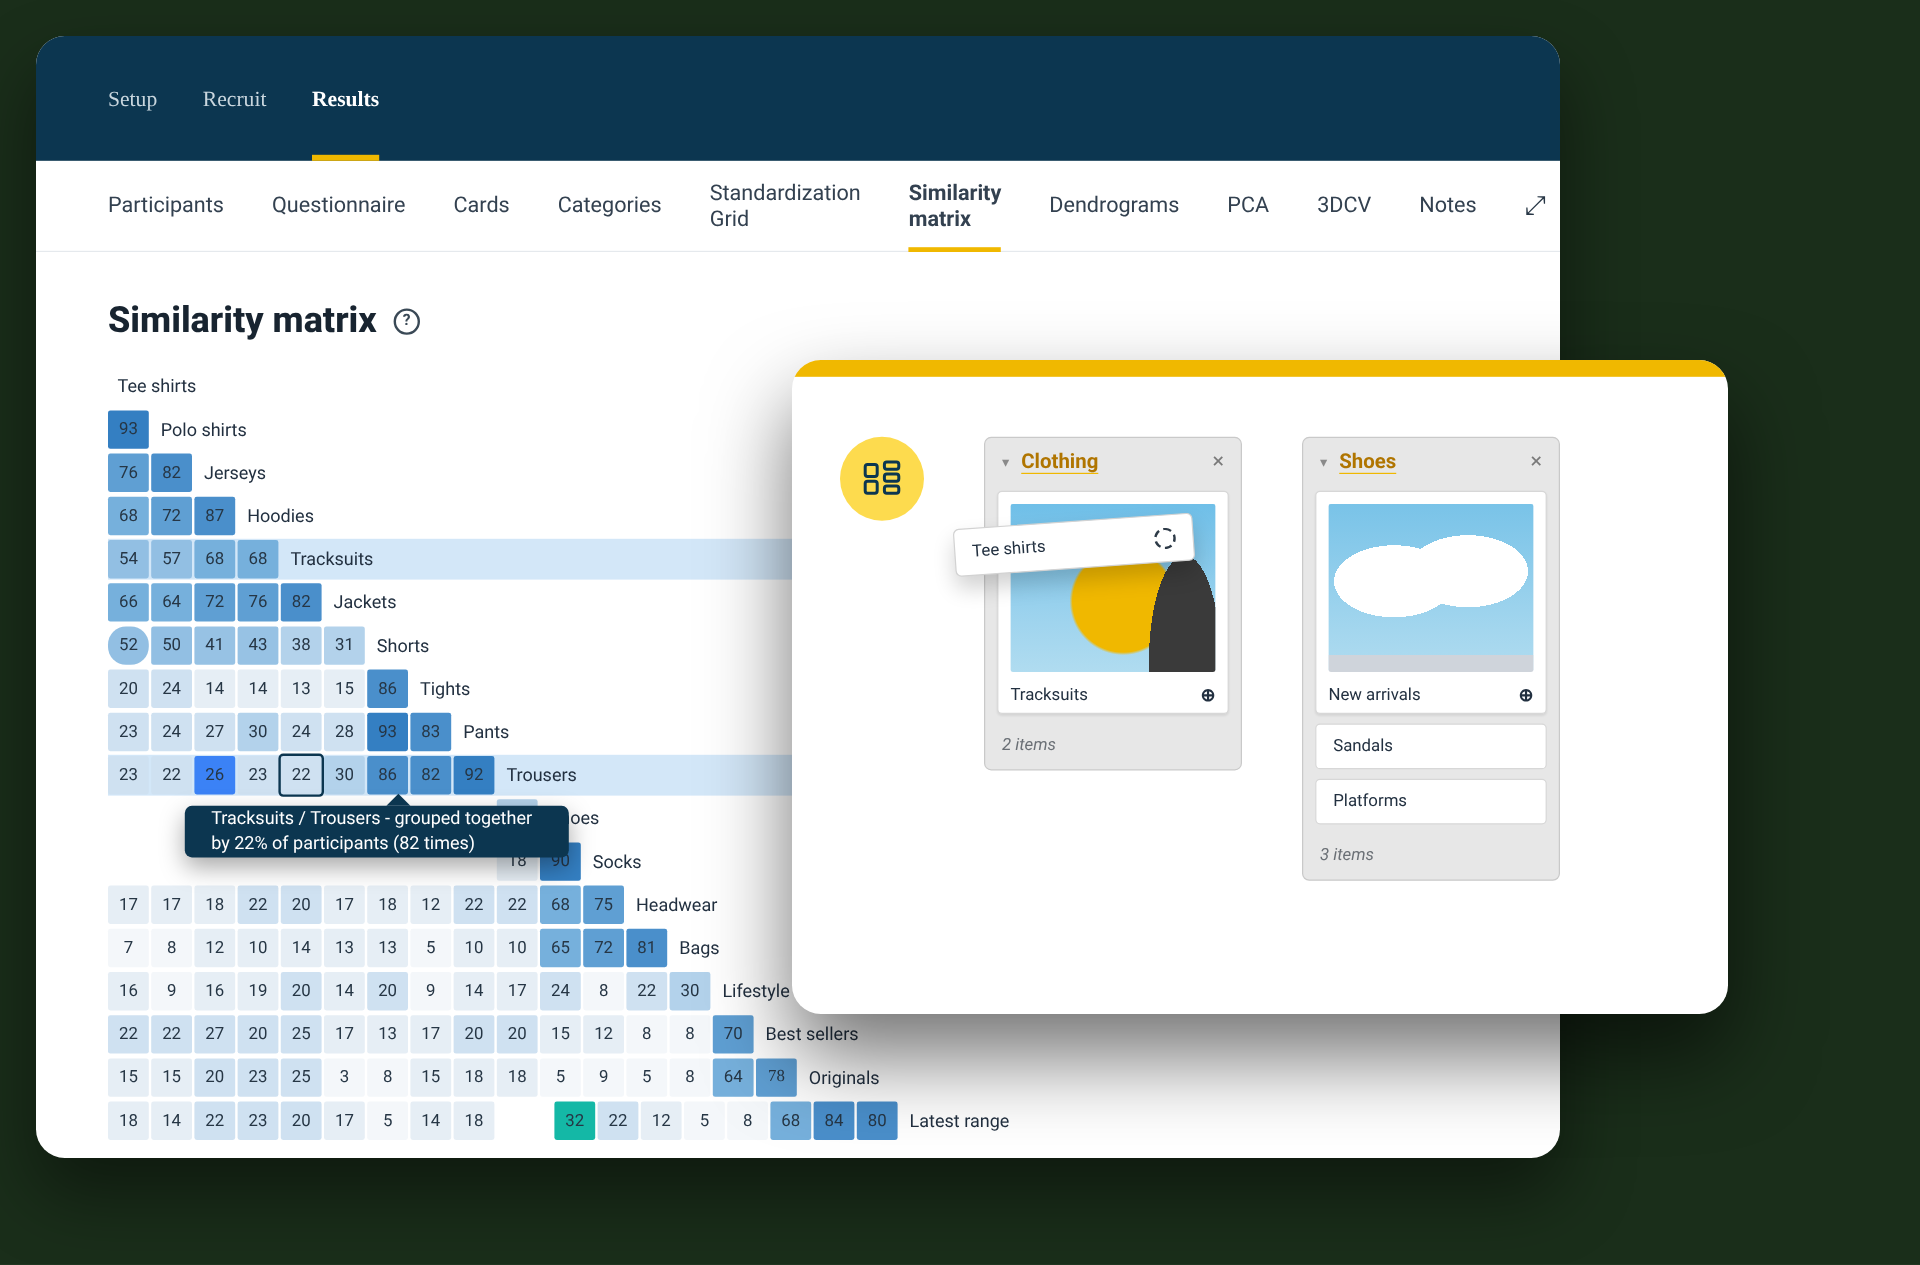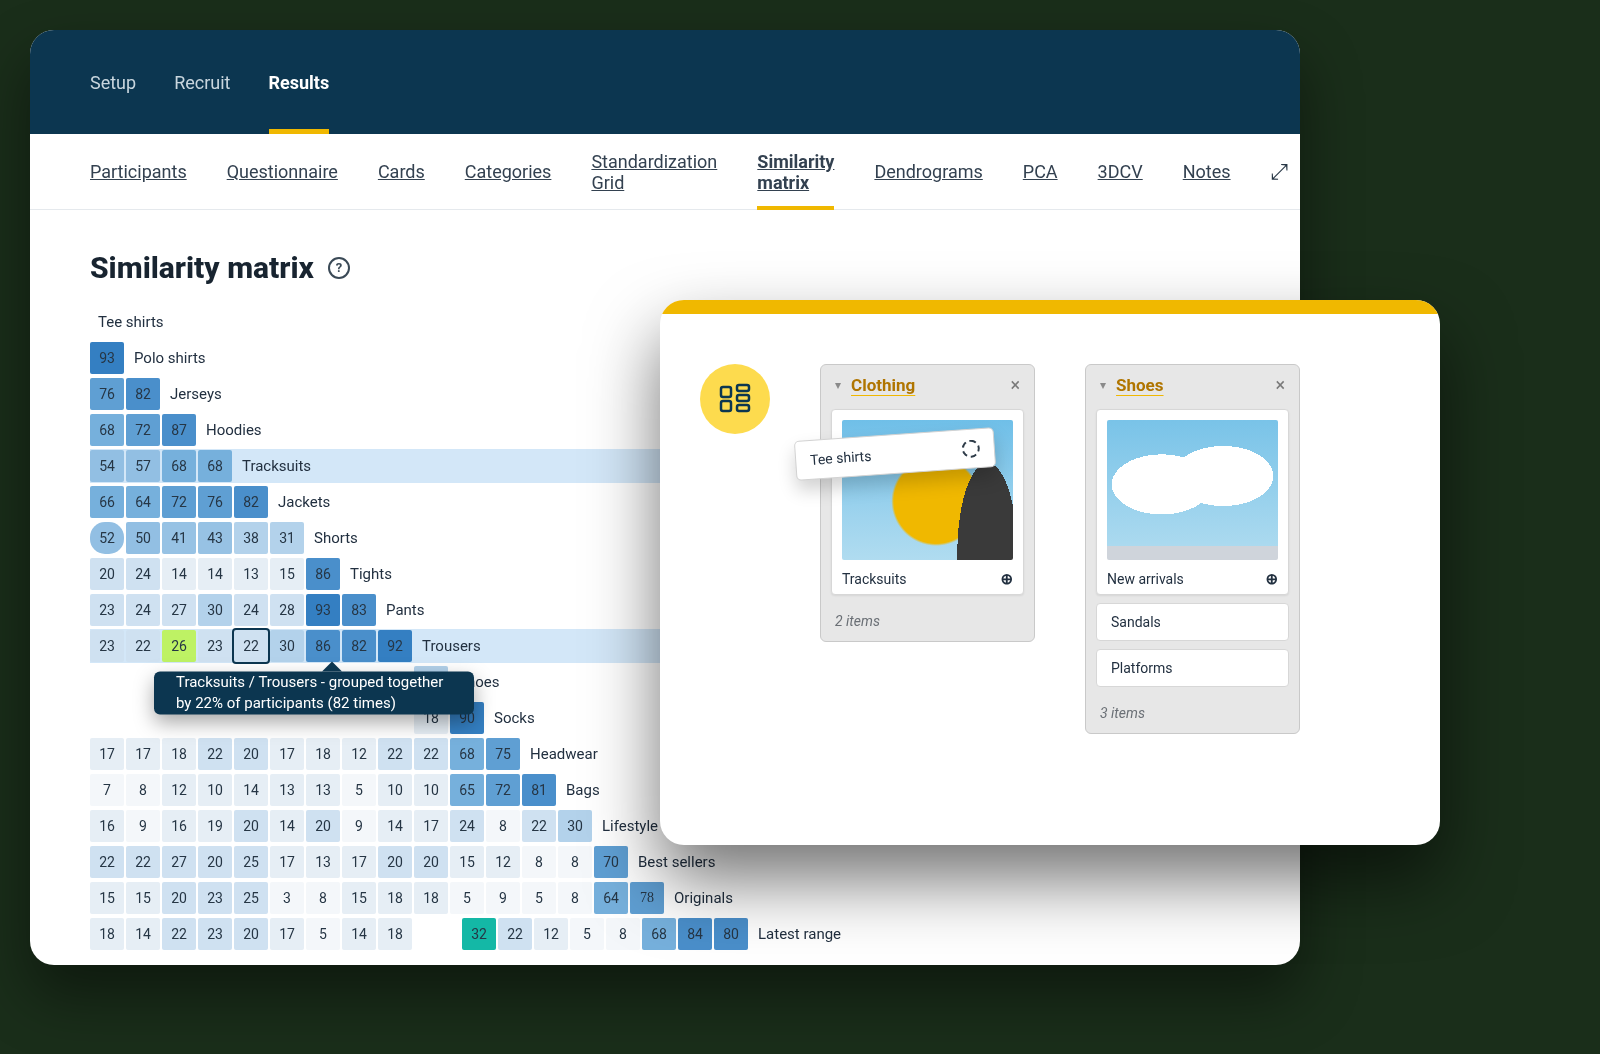--- a/index.html
+++ b/index.html
@@ -32,20 +32,21 @@
       align-items: center;
       gap: 38px;
     }
     .topnav .tab {
       color: #c9d6de;
       font-size: 18px;
       height: 100%;
       display: flex;
       align-items: center;
       position: relative;
+      font-family: Liberation Serif, serif;
     }
     .topnav .tab.active {
       color: #ffffff;
       font-weight: 700;
     }
     .topnav .tab.active::after {
       content: "";
       position: absolute;
       bottom: 0;
       left: 0;
@@ -61,21 +62,20 @@
       align-items: center;
     }
     .subnav .sn {
       color: #334150;
       font-size: 18px;
       height: 100%;
       display: flex;
       align-items: center;
       margin-right: 40px;
       position: relative;
-      text-decoration: underline;
     }
     .subnav .sn.active {
       font-weight: 700;
     }
     .subnav .sn.active::after {
       content: "";
       position: absolute;
       bottom: -1px;
       left: 0;
       right: 0;
@@ -402,21 +402,21 @@
         <div class="cell" style="background: rgb(179, 210, 235);">30</div>
         <div class="cell" style="background: rgb(207, 225, 241);">24</div>
         <div class="cell" style="background: rgb(207, 225, 241);">28</div>
         <div class="cell" style="background: rgb(52, 127, 194);">93</div>
         <div class="cell" style="background: rgb(74, 143, 203);">83</div>
         <div class="row-label">Pants</div>
       </div>
       <div class="matrix-row hl">
         <div class="cell" style="background: rgb(207, 225, 241);">23</div>
         <div class="cell" style="background: rgb(207, 225, 241);">22</div>
-        <div class="cell" style="background: #bef264;">26</div>
+        <div class="cell" style="background: #3b82f6;">26</div>
         <div class="cell" style="background: rgb(207, 225, 241);">23</div>
         <div class="cell focus" style="background: rgb(207, 225, 241);">22</div>
         <div class="cell" style="background: rgb(179, 210, 235);">30</div>
         <div class="cell" style="background: rgb(74, 143, 203);">86</div>
         <div class="cell" style="background: rgb(74, 143, 203);">82</div>
         <div class="cell" style="background: rgb(52, 127, 194);">92</div>
         <div class="row-label">Trousers</div>
         <div class="tooltip">Tracksuits / Trousers - grouped together by 22% of participants (82 times)</div>
       </div>
       <div class="matrix-row">

